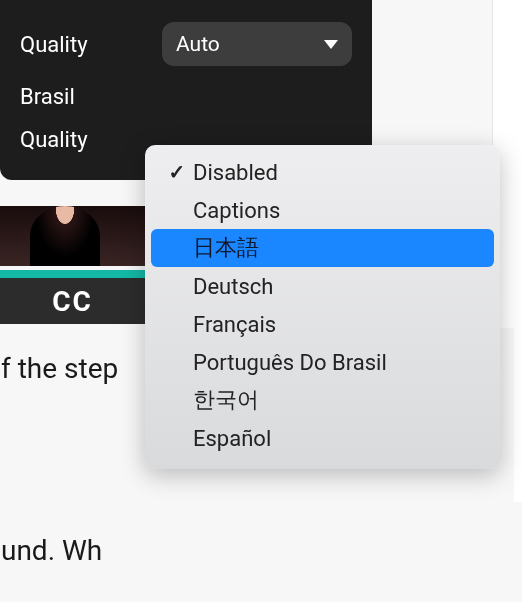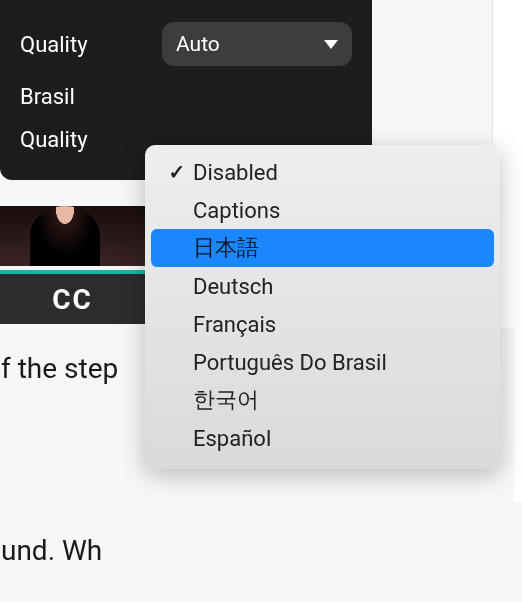--- a/index.html
+++ b/index.html
@@ -91,21 +91,21 @@
       position: absolute;
       top: 270px;
       left: 0;
       width: 145px;
       height: 54px;
       background: #2c2c2c;
       display: flex;
       align-items: center;
       justify-content: center;
       z-index: 1;
-      border-top: 4px solid #14b8a6;
+      border-top: 8px solid #14b8a6;
     }
 
     .cc-label {
       color: #ffffff;
       font-size: 28px;
       font-weight: 700;
       letter-spacing: 2px;
     }
 
     .body-text {

